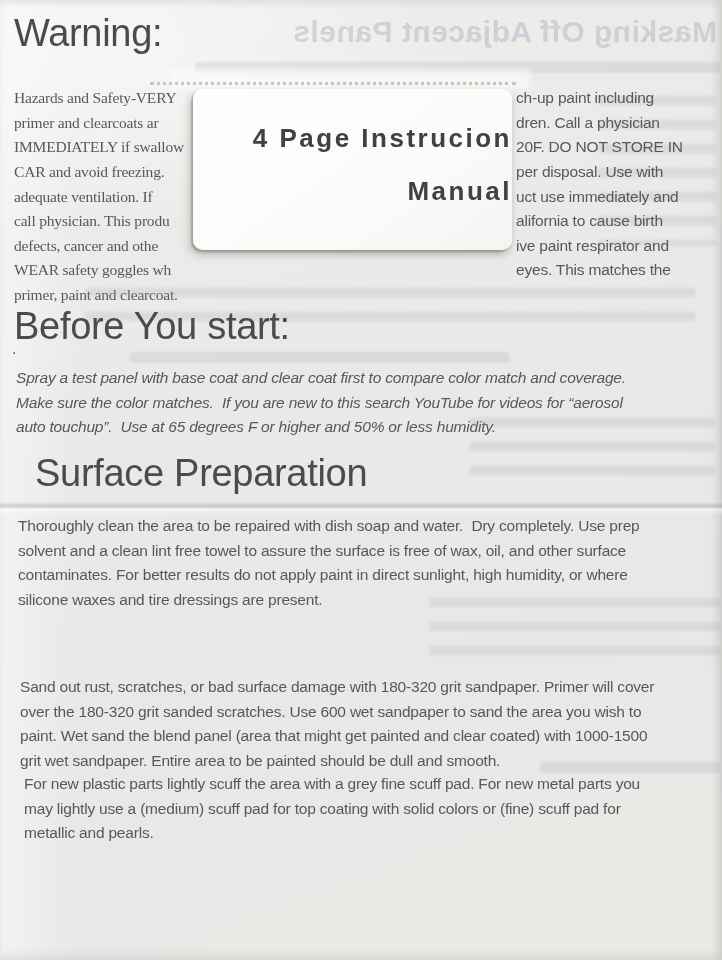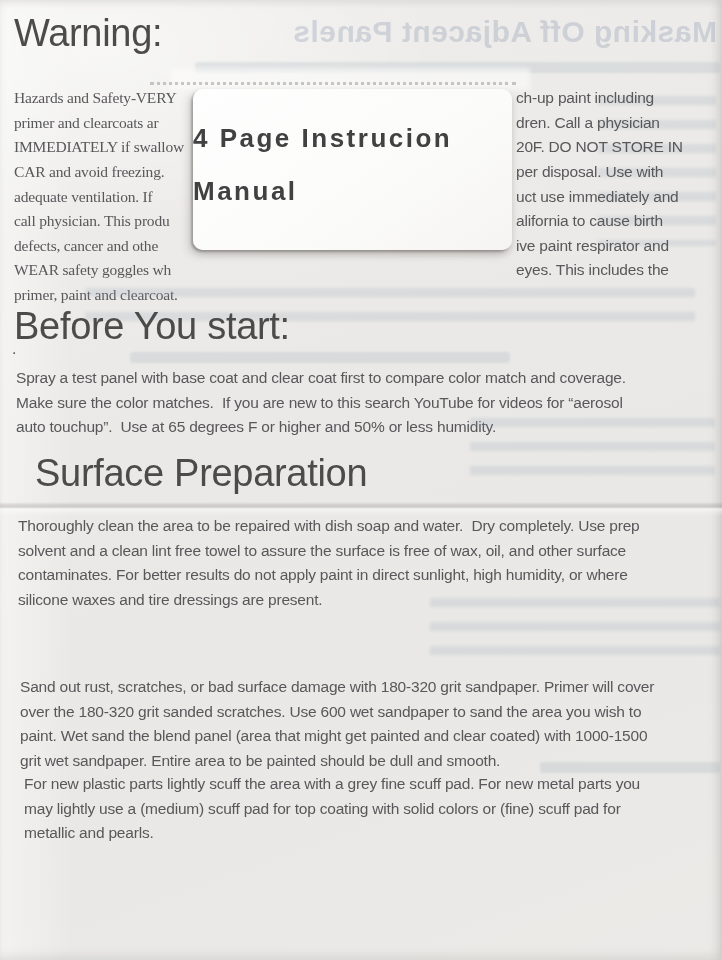--- a/index.html
+++ b/index.html
@@ -35,21 +35,21 @@
     background:rgba(251,251,250,0.6); filter:blur(2px); }
   .perforation { position:absolute; left:150px; top:82px; width:366px; height:0;
     border-top:3px dotted rgba(120,114,108,0.38); }
   
   .sticker {
     position:absolute; left:193px; top:89px; width:319px; height:161px;
     background:linear-gradient(145deg, #fefefe 0%, #fbfbfa 60%, #f5f4f2 100%);
     border-radius:10px;
     box-shadow: -2px 2px 2px rgba(70,64,58,0.30), -5px 5px 9px rgba(70,64,58,0.16),
                 0 4px 6px rgba(70,64,58,0.18);
-    display:flex; flex-direction:column; align-items:flex-start;
+    display:flex; flex-direction:column; align-items:flex-end;
   }
   .sticker-line { font-size:26px; font-weight:700; letter-spacing:2.5px; color:#414141; white-space:pre; }
   .sticker-line.first { margin-top:34px; }
   .sticker-line.second { margin-top:22px; }
   
   .sheet-edge { position:absolute; left:0; top:502px; width:722px; height:14px;
     background:linear-gradient(to bottom,
       rgba(0,0,0,0) 0px, rgba(104,99,93,0.20) 3px, rgba(104,99,93,0.22) 5px,
       rgba(255,255,255,0.55) 7px, rgba(255,255,255,0.25) 10px, rgba(0,0,0,0) 14px); }
   .stray-dot { position:absolute; left:12px; top:340px; font-size:16px; color:#5a595c; }
@@ -78,36 +78,36 @@
   </div>
 
   <div class="para" style="left:516px; top:86px;">
     <div class="line">ch-up paint including</div>
     <div class="line">dren. Call a physician</div>
     <div class="line">20F. DO NOT STORE IN</div>
     <div class="line">per disposal. Use with</div>
     <div class="line">uct use immediately and</div>
     <div class="line">alifornia to cause birth</div>
     <div class="line">ive paint respirator and</div>
-    <div class="line">eyes. This includes the</div>
+    <div class="line">eyes. This matches the</div>
   </div>
 
   <div class="slip-glow"></div>
   <div class="perforation"></div>
   <div class="sticker">
     <div class="sticker-line first">4 Page Instrucion</div>
     <div class="sticker-line second">Manual</div>
   </div>
 
   <div class="bleed-lines" style="left:85px; top:288px; width:610px; height:38px;"></div>
   <div class="h" style="left:14px; top:305px;">Before You start:</div>
   <div class="stray-dot">.</div>
   <div class="bleed-band" style="left:130px; top:352px; width:380px;"></div>
 
-  <div class="para" style="left:16px; top:366px;">
+  <div class="para" style="left:16px; top:366px;font-style:italic;">
     <div class="line">Spray a test panel with base coat and clear coat first to compare color match and coverage.</div>
     <div class="line">Make sure the color matches.  If you are new to this search YouTube for videos for “aerosol</div>
     <div class="line">auto touchup”.  Use at 65 degrees F or higher and 50% or less humidity.</div>
   </div>
 
   <div class="bleed-lines" style="left:470px; top:418px; width:245px; height:58px;"></div>
 
   <div class="h" style="left:35px; top:452px;">Surface Preparation</div>
 
   <div class="sheet-edge"></div>

